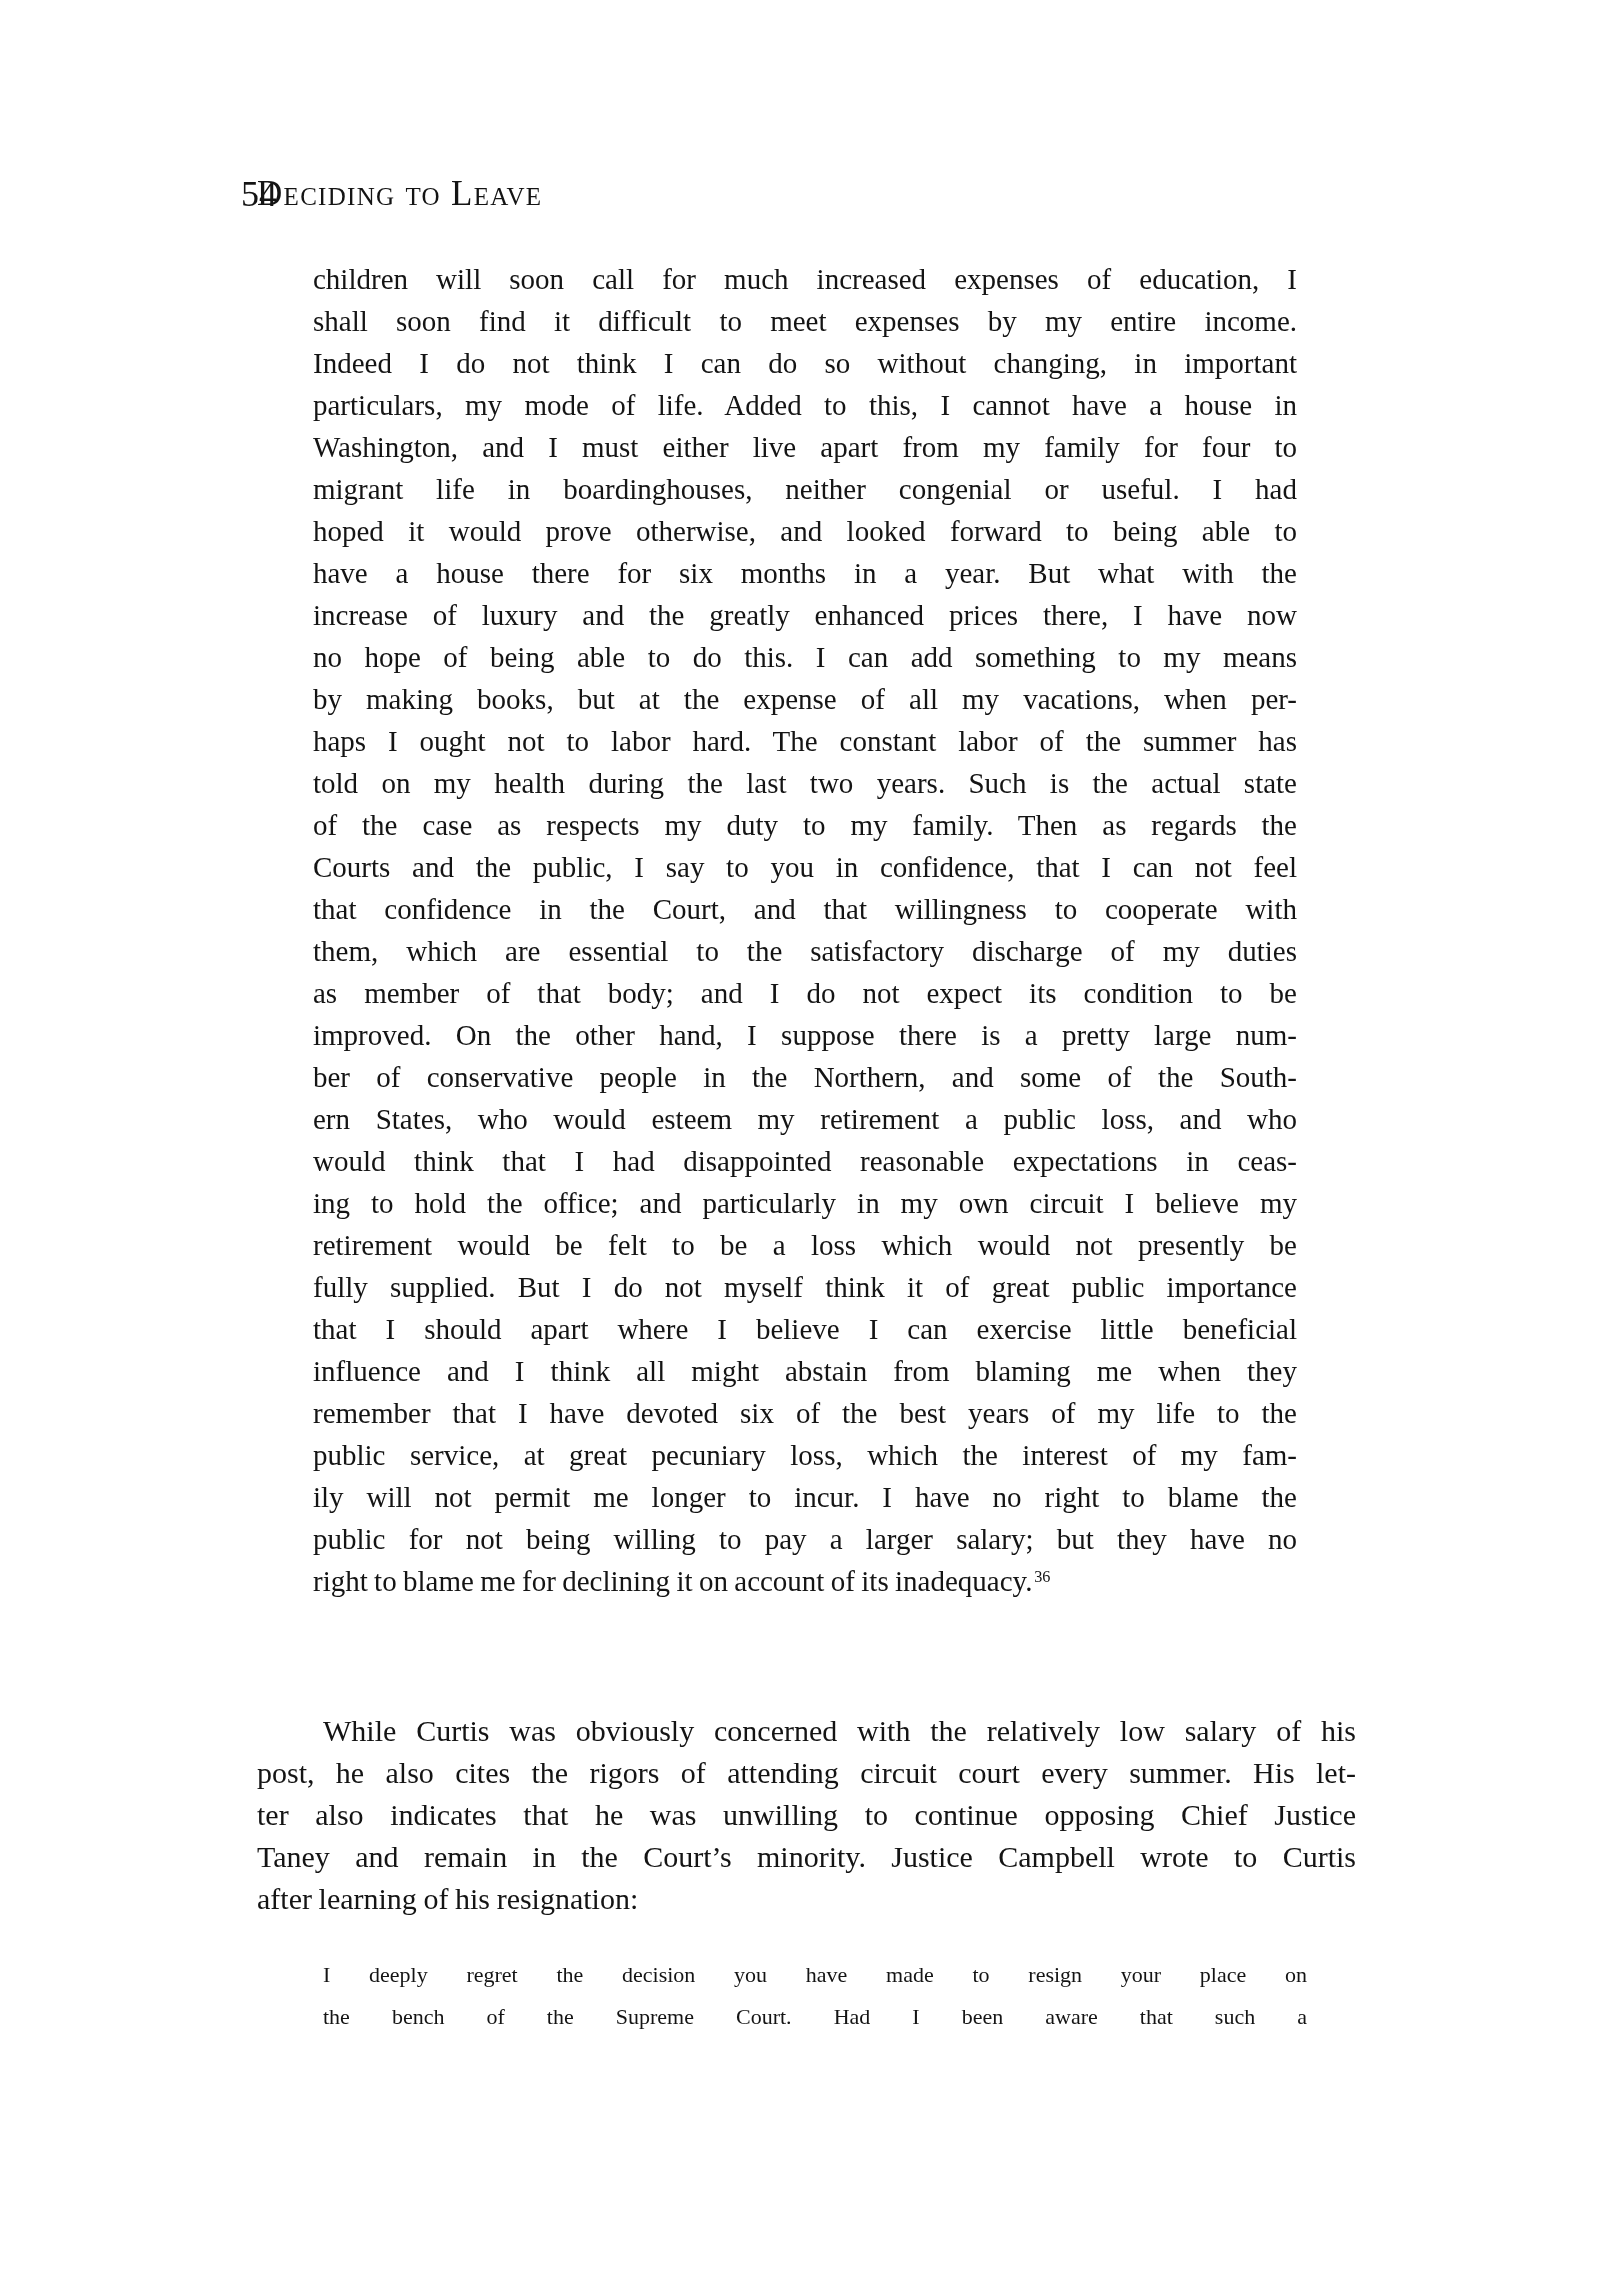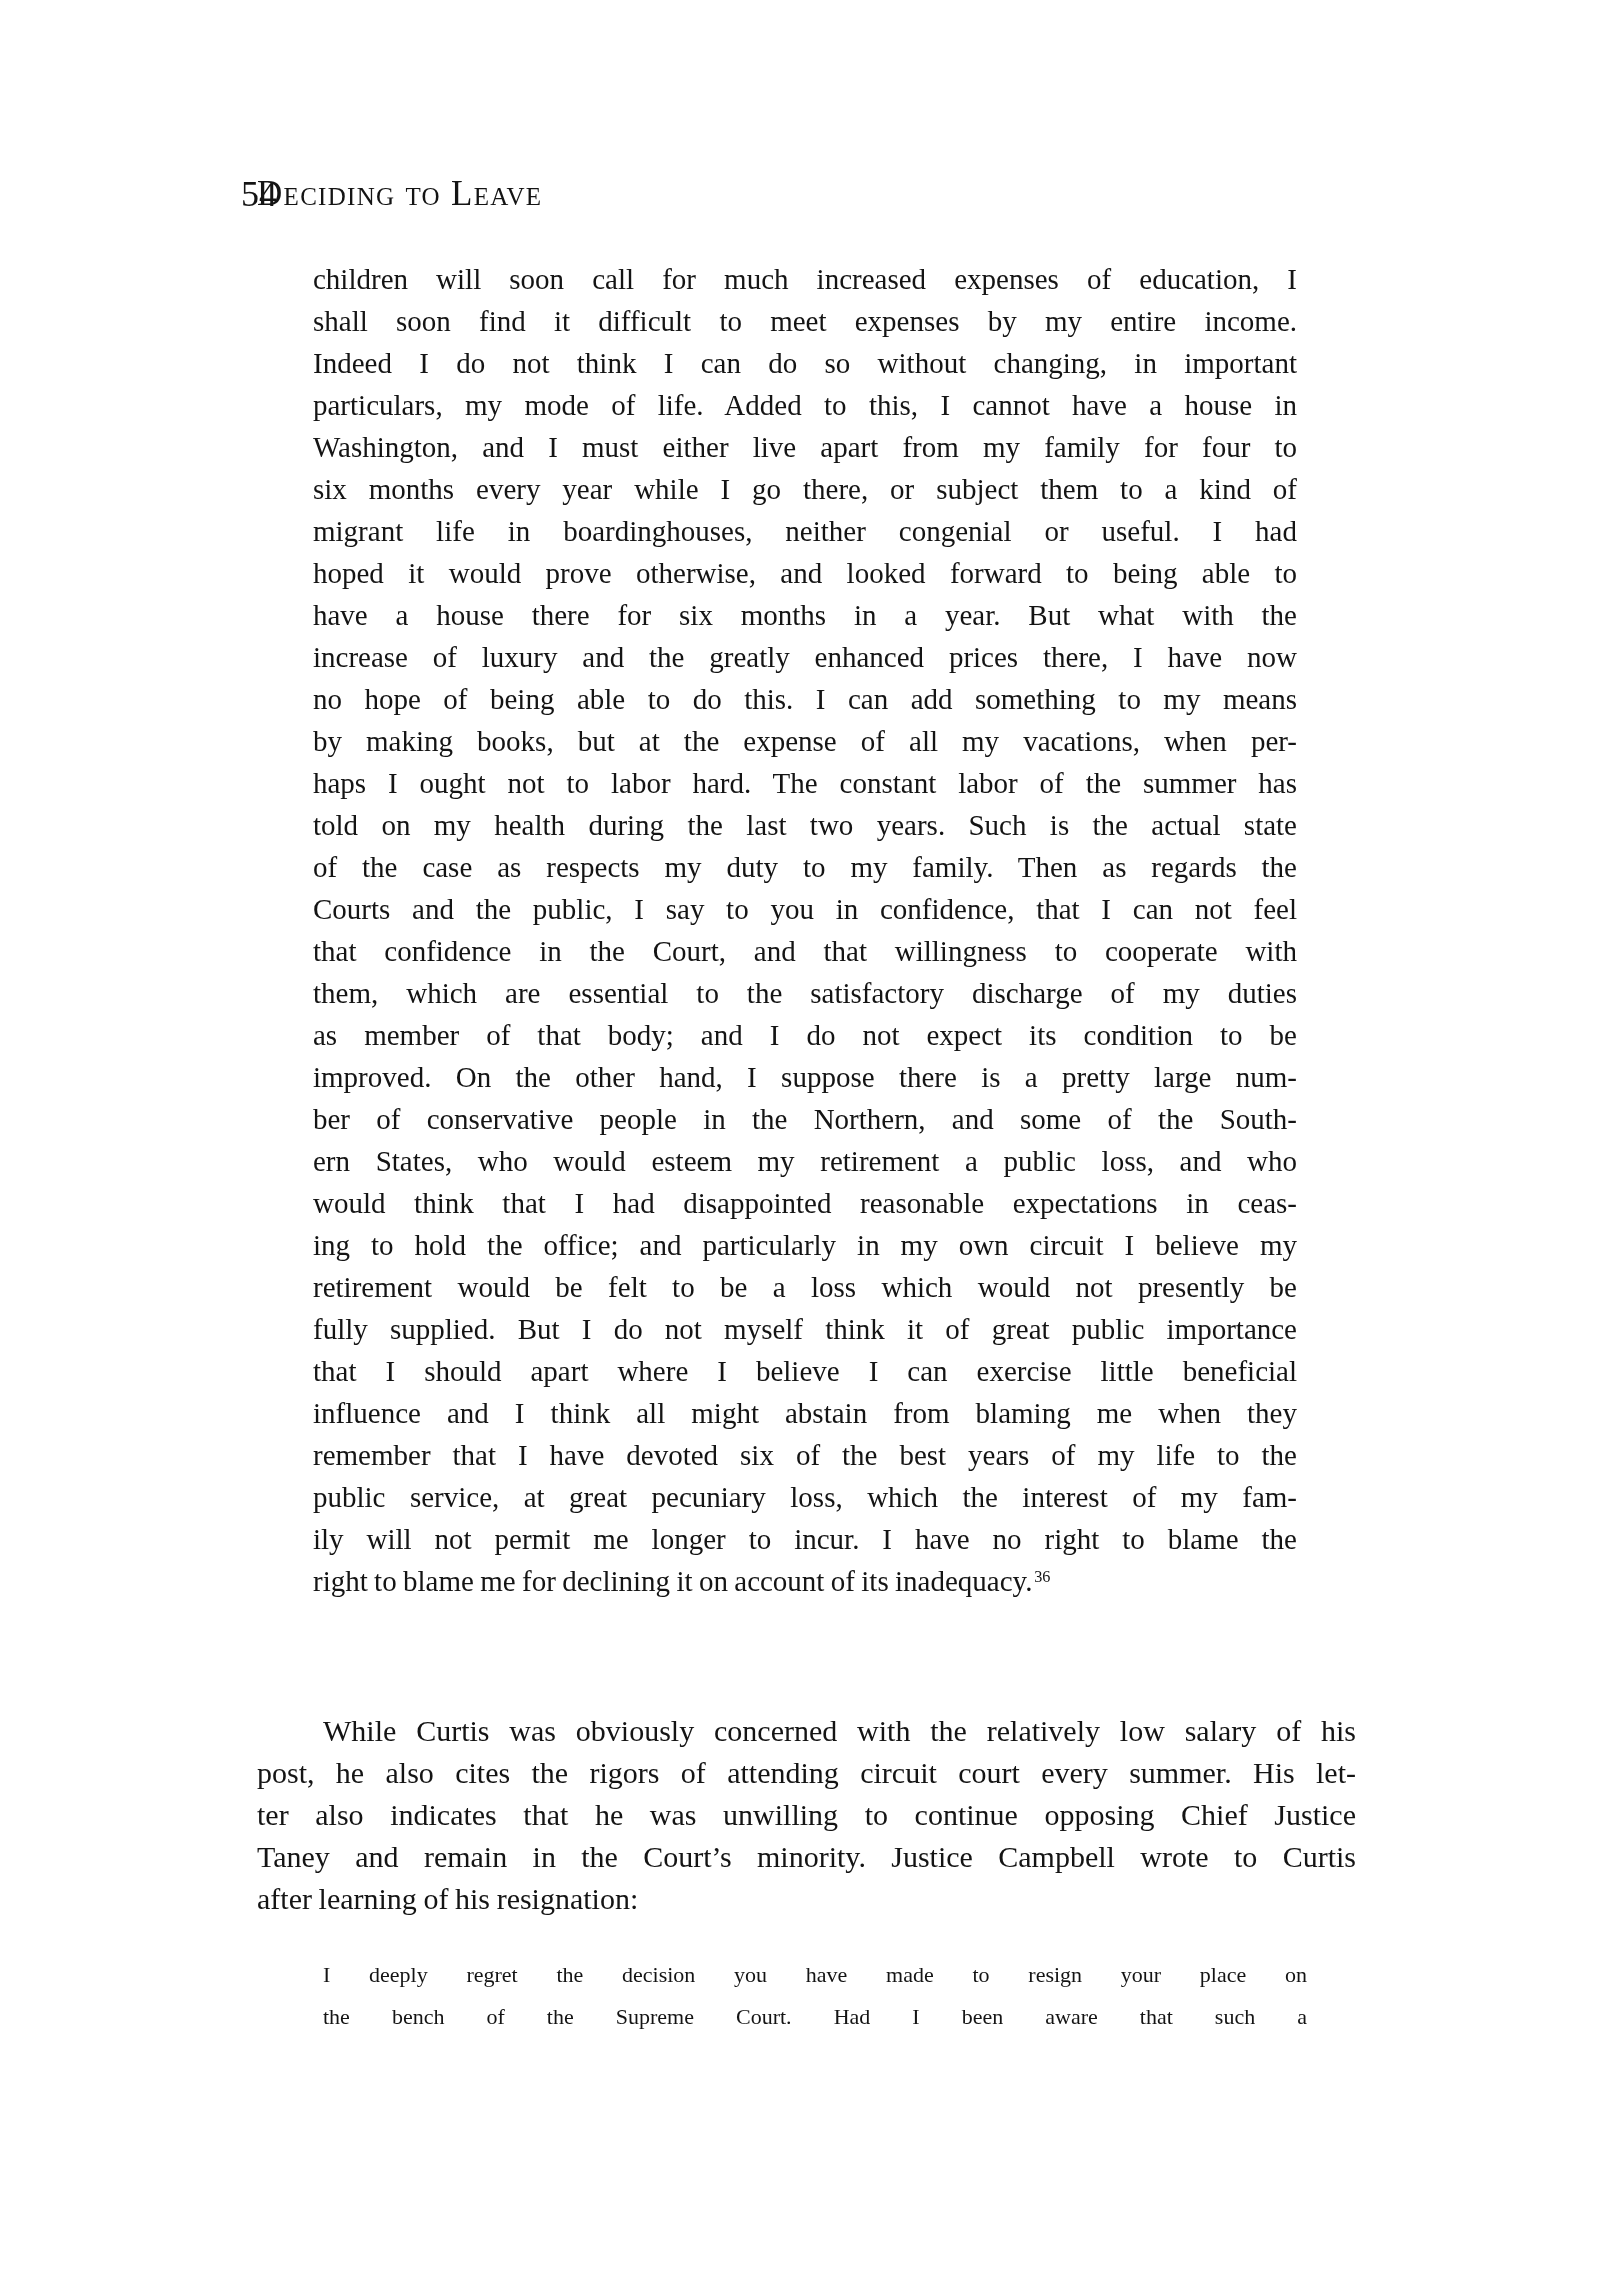--- a/index.html
+++ b/index.html
@@ -84,21 +84,20 @@
 <div class="abs page-number">54</div>
 
 <div class="abs running-header">Deciding to Leave</div>
 
 <div id="quote1" class="abs textblock">
     <div class="line">children will soon call for much increased expenses of education, I</div>
     <div class="line">shall soon find it difficult to meet expenses by my entire income.</div>
     <div class="line">Indeed I do not think I can do so without changing, in important</div>
     <div class="line">particulars, my mode of life. Added to this, I cannot have a house in</div>
     <div class="line">Washington, and I must either live apart from my family for four to</div>
-    <div class="line">six months every year while I go there, or subject them to a kind of</div>
     <div class="line">migrant life in boardinghouses, neither congenial or useful. I had</div>
     <div class="line">hoped it would prove otherwise, and looked forward to being able to</div>
     <div class="line">have a house there for six months in a year. But what with the</div>
     <div class="line">increase of luxury and the greatly enhanced prices there, I have now</div>
     <div class="line">no hope of being able to do this. I can add something to my means</div>
     <div class="line">by making books, but at the expense of all my vacations, when per-</div>
     <div class="line">haps I ought not to labor hard. The constant labor of the summer has</div>
     <div class="line">told on my health during the last two years. Such is the actual state</div>
     <div class="line">of the case as respects my duty to my family. Then as regards the</div>
     <div class="line">Courts and the public, I say to you in confidence, that I can not feel</div>
@@ -110,20 +109,21 @@
     <div class="line">ern States, who would esteem my retirement a public loss, and who</div>
     <div class="line">would think that I had disappointed reasonable expectations in ceas-</div>
     <div class="line">ing to hold the office; and particularly in my own circuit I believe my</div>
     <div class="line">retirement would be felt to be a loss which would not presently be</div>
     <div class="line">fully supplied. But I do not myself think it of great public importance</div>
     <div class="line">that I should apart where I believe I can exercise little beneficial</div>
     <div class="line">influence and I think all might abstain from blaming me when they</div>
     <div class="line">remember that I have devoted six of the best years of my life to the</div>
     <div class="line">public service, at great pecuniary loss, which the interest of my fam-</div>
     <div class="line">ily will not permit me longer to incur. I have no right to blame the</div>
+    <div class="line">public for not being willing to pay a larger salary; but they have no</div>
     <div class="line last-left">right to blame me for declining it on account of its inadequacy.<sup class="fn">36</sup></div>
   </div>
 
 <div id="paragraph" class="abs textblock">
     <div class="line indent">While Curtis was obviously concerned with the relatively low salary of his</div>
     <div class="line">post, he also cites the rigors of attending circuit court every summer. His let-</div>
     <div class="line">ter also indicates that he was unwilling to continue opposing Chief Justice</div>
     <div class="line">Taney and remain in the Court’s minority. Justice Campbell wrote to Curtis</div>
     <div class="line last-left">after learning of his resignation:</div>
   </div>

